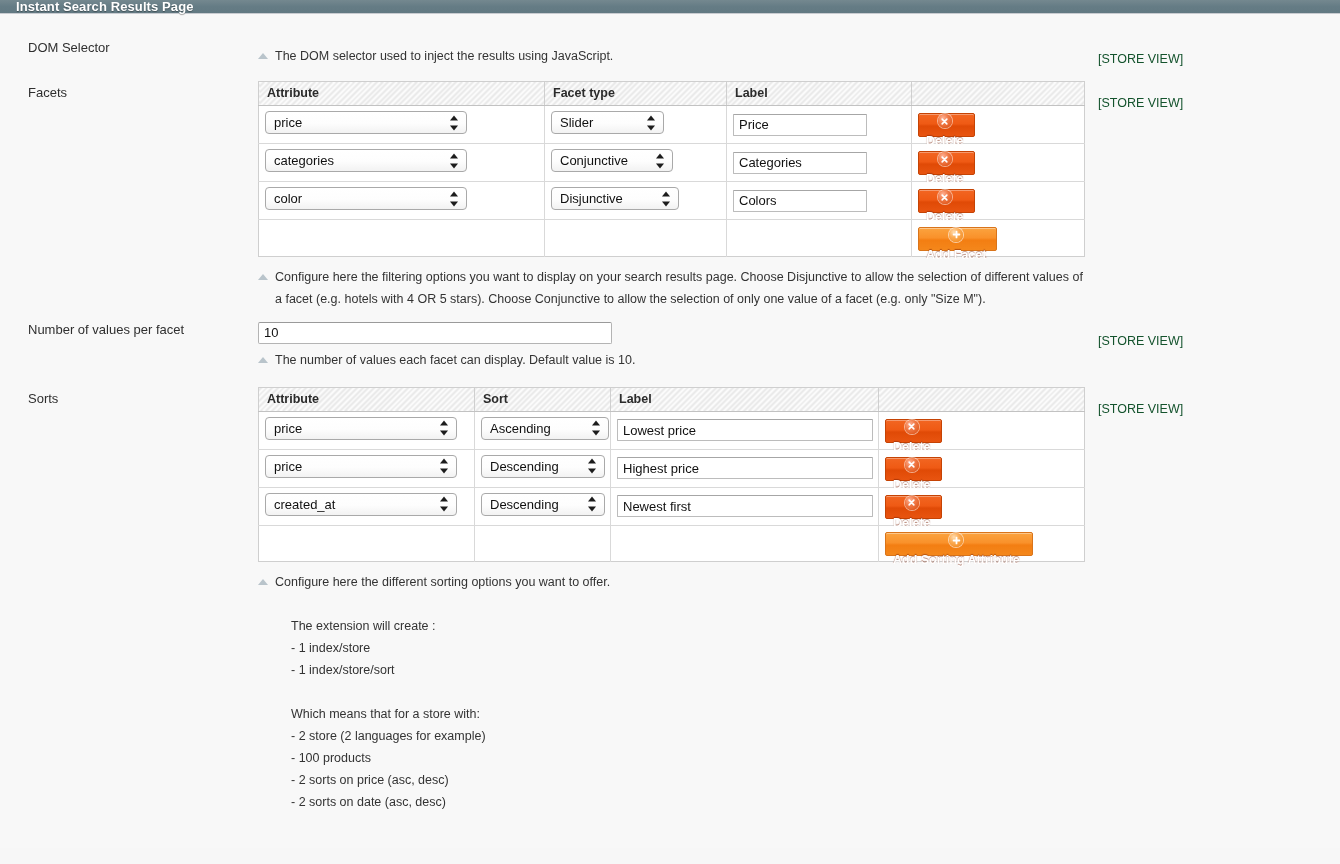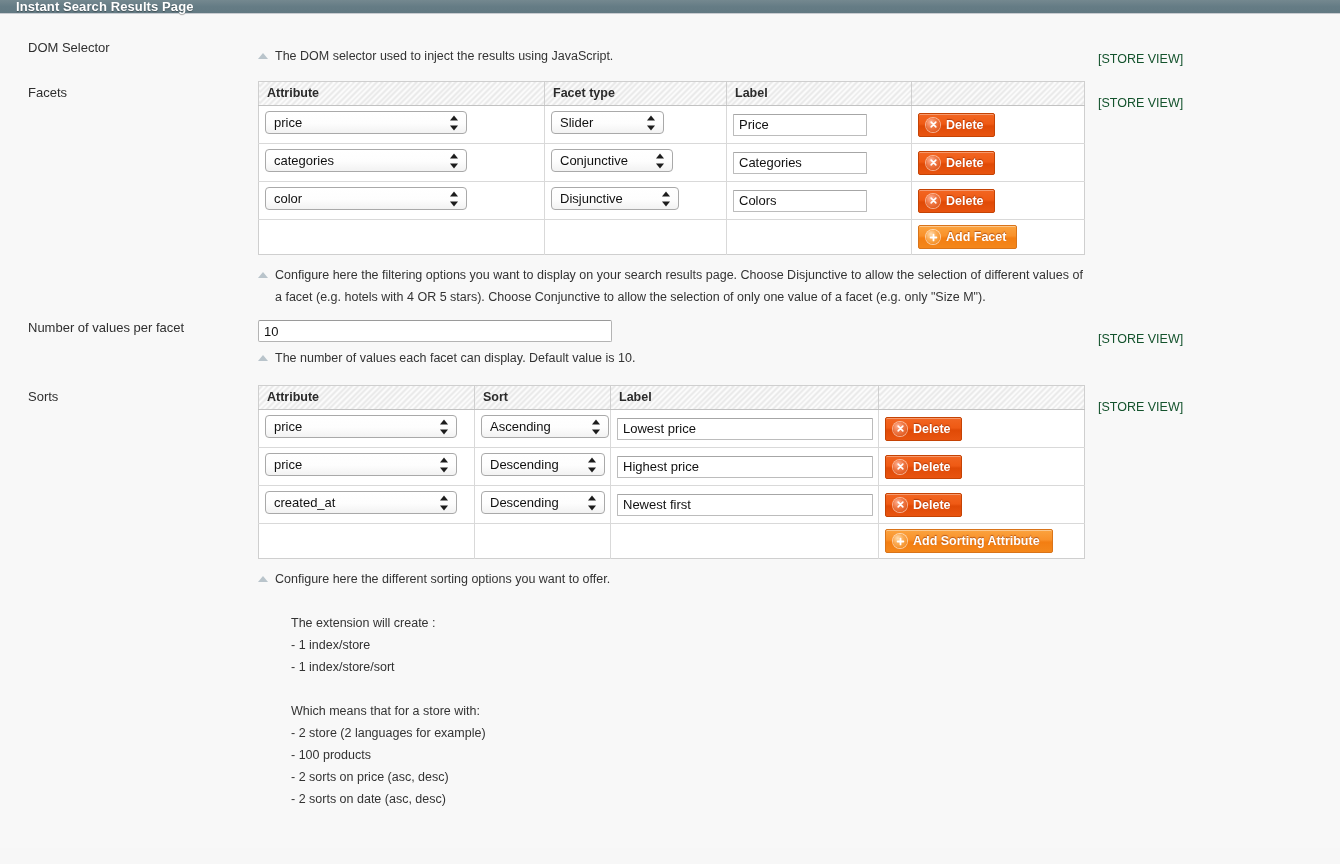--- a/index.html
+++ b/index.html
@@ -193,20 +193,21 @@
     height: 24px;
     padding: 0 10px 0 7px;
     border-radius: 2px;
     font-size: 12.5px;
     font-weight: bold;
     color: #ffffff;
     text-shadow: 0 -1px 1px rgba(120,30,0,0.55);
     cursor: pointer;
     border: 1px solid;
     white-space: nowrap;
+    flex-direction: column;
   }
   .btn-delete {
     background: linear-gradient(to bottom, #f26622 0%, #ef5a14 45%, #e04a06 55%, #e85410 100%);
     border-color: #c54304;
     box-shadow: 0 1px 0 rgba(255,255,255,0.35) inset;
   }
   .btn-add {
     background: linear-gradient(to bottom, #fba33f 0%, #f9912a 45%, #f37e12 55%, #f4871b 100%);
     border-color: #d9741a;
     box-shadow: 0 1px 0 rgba(255,255,255,0.4) inset;

